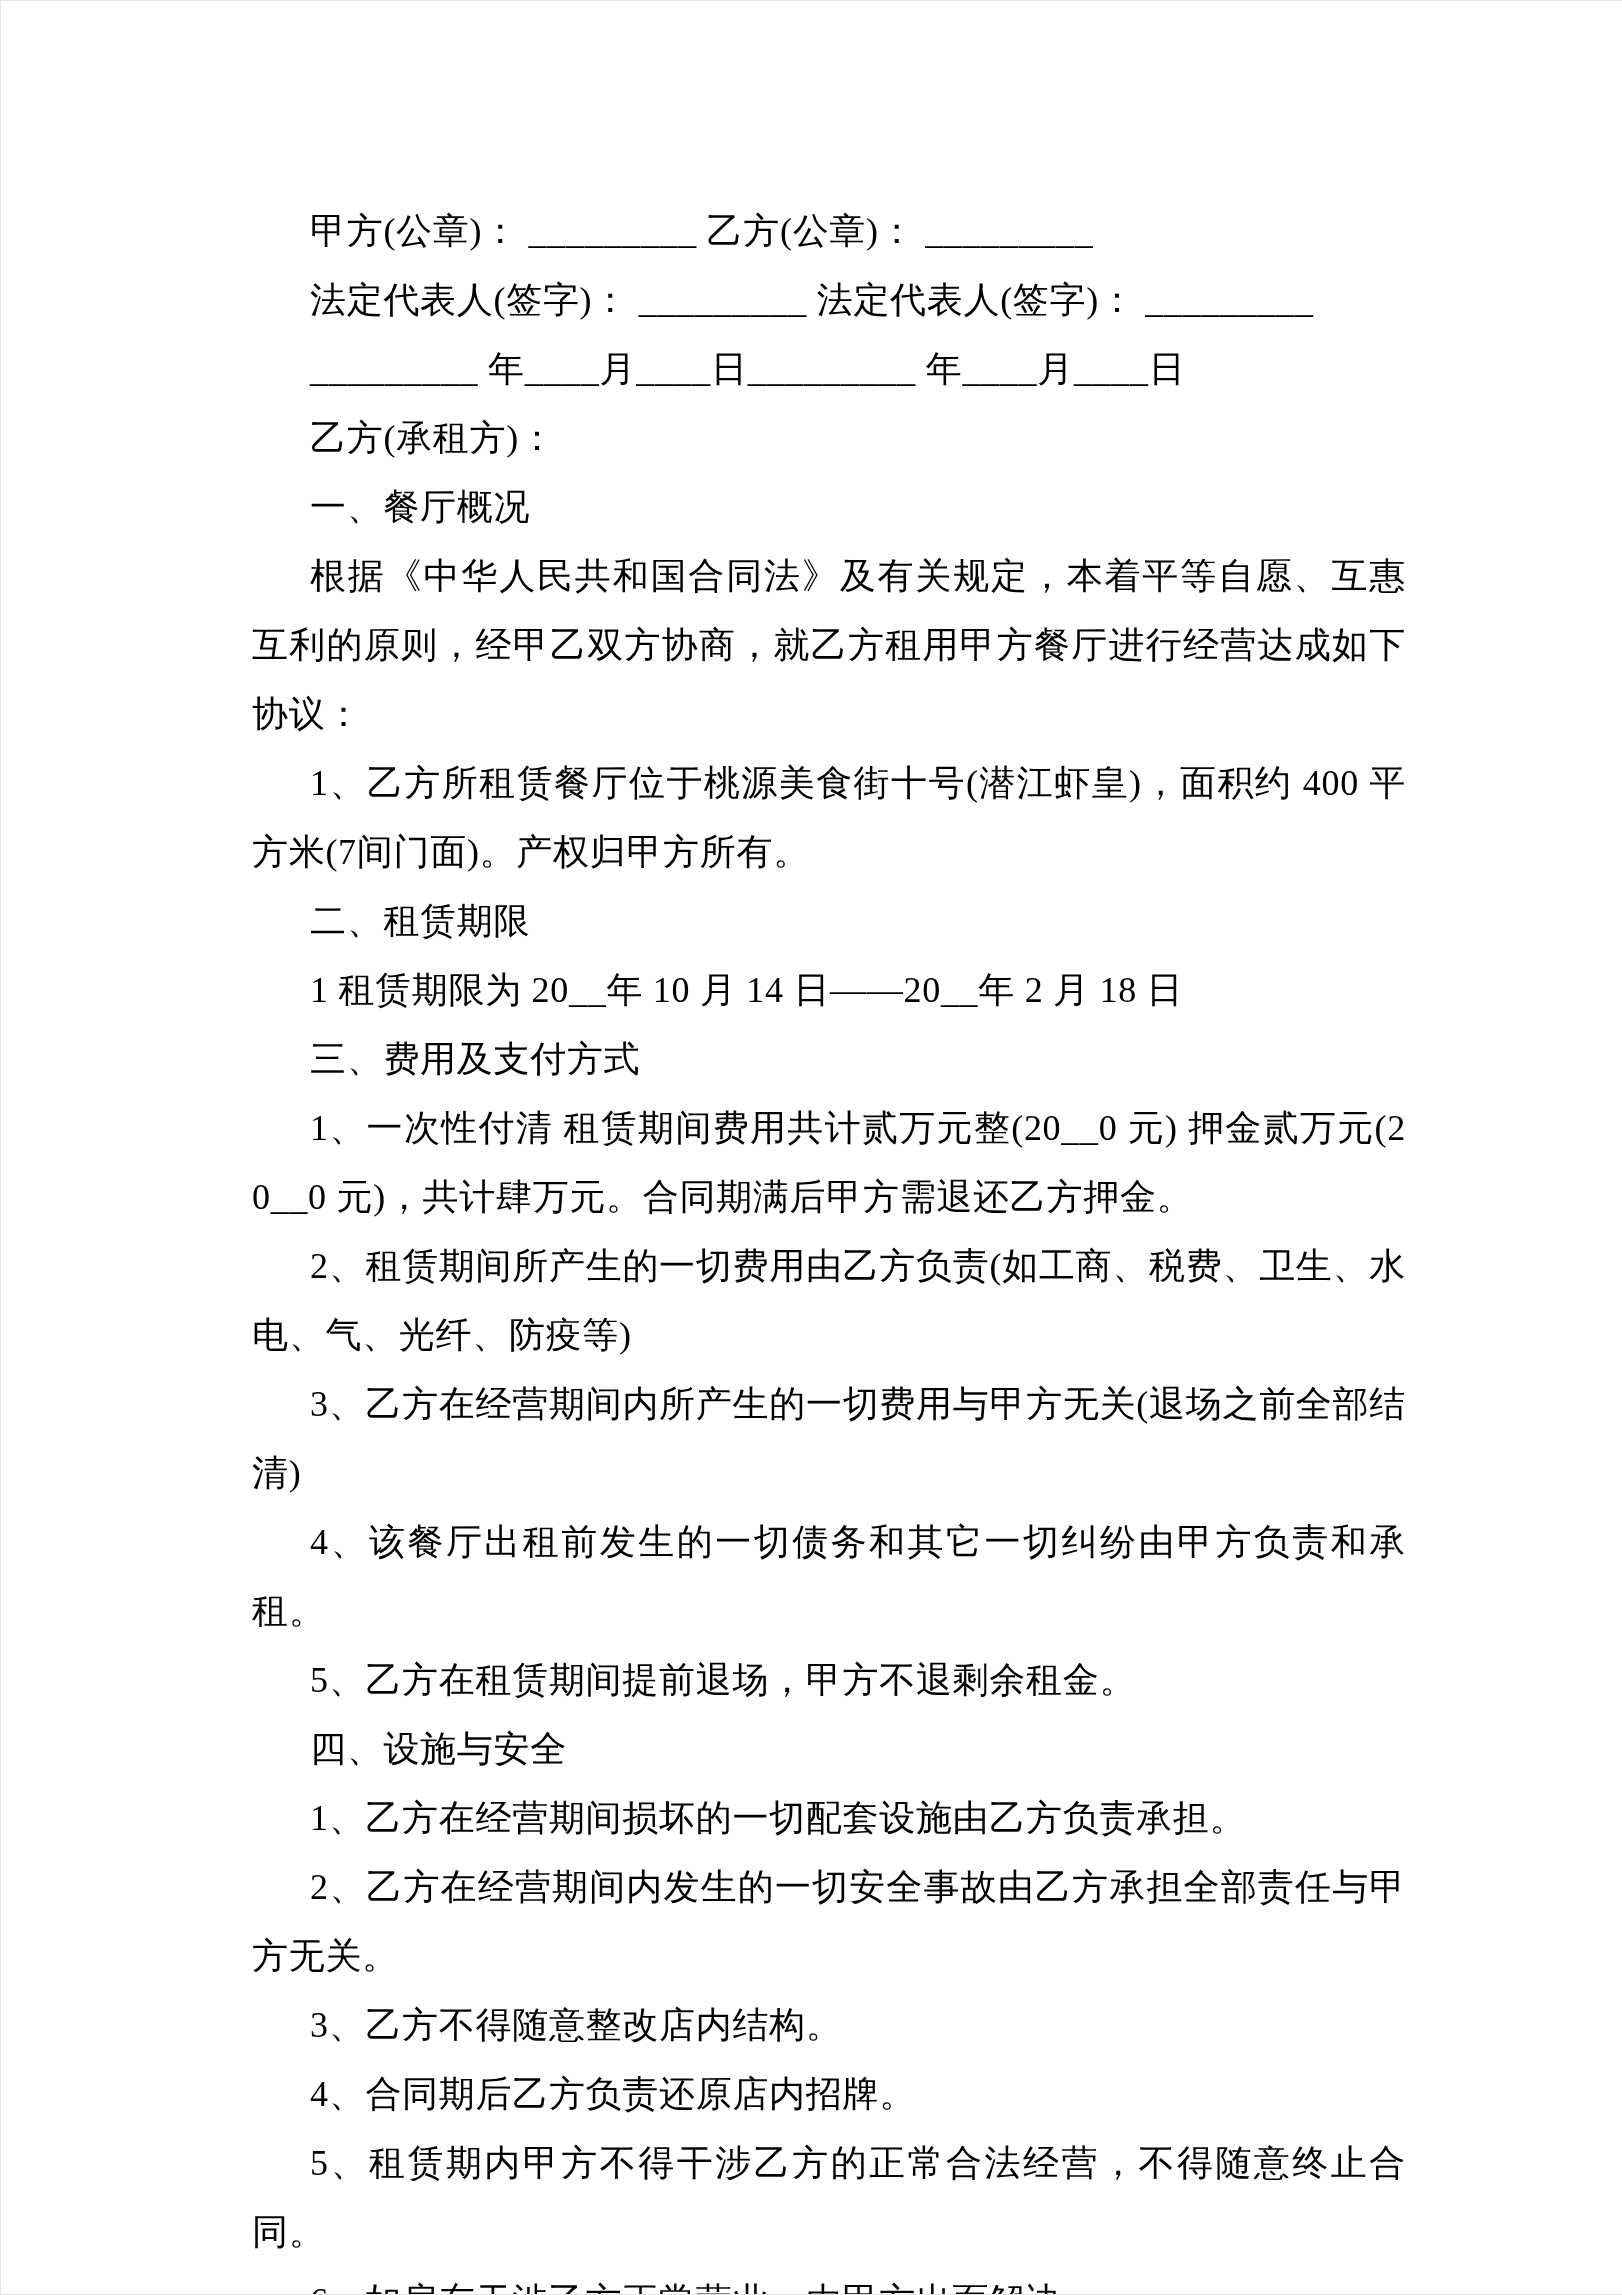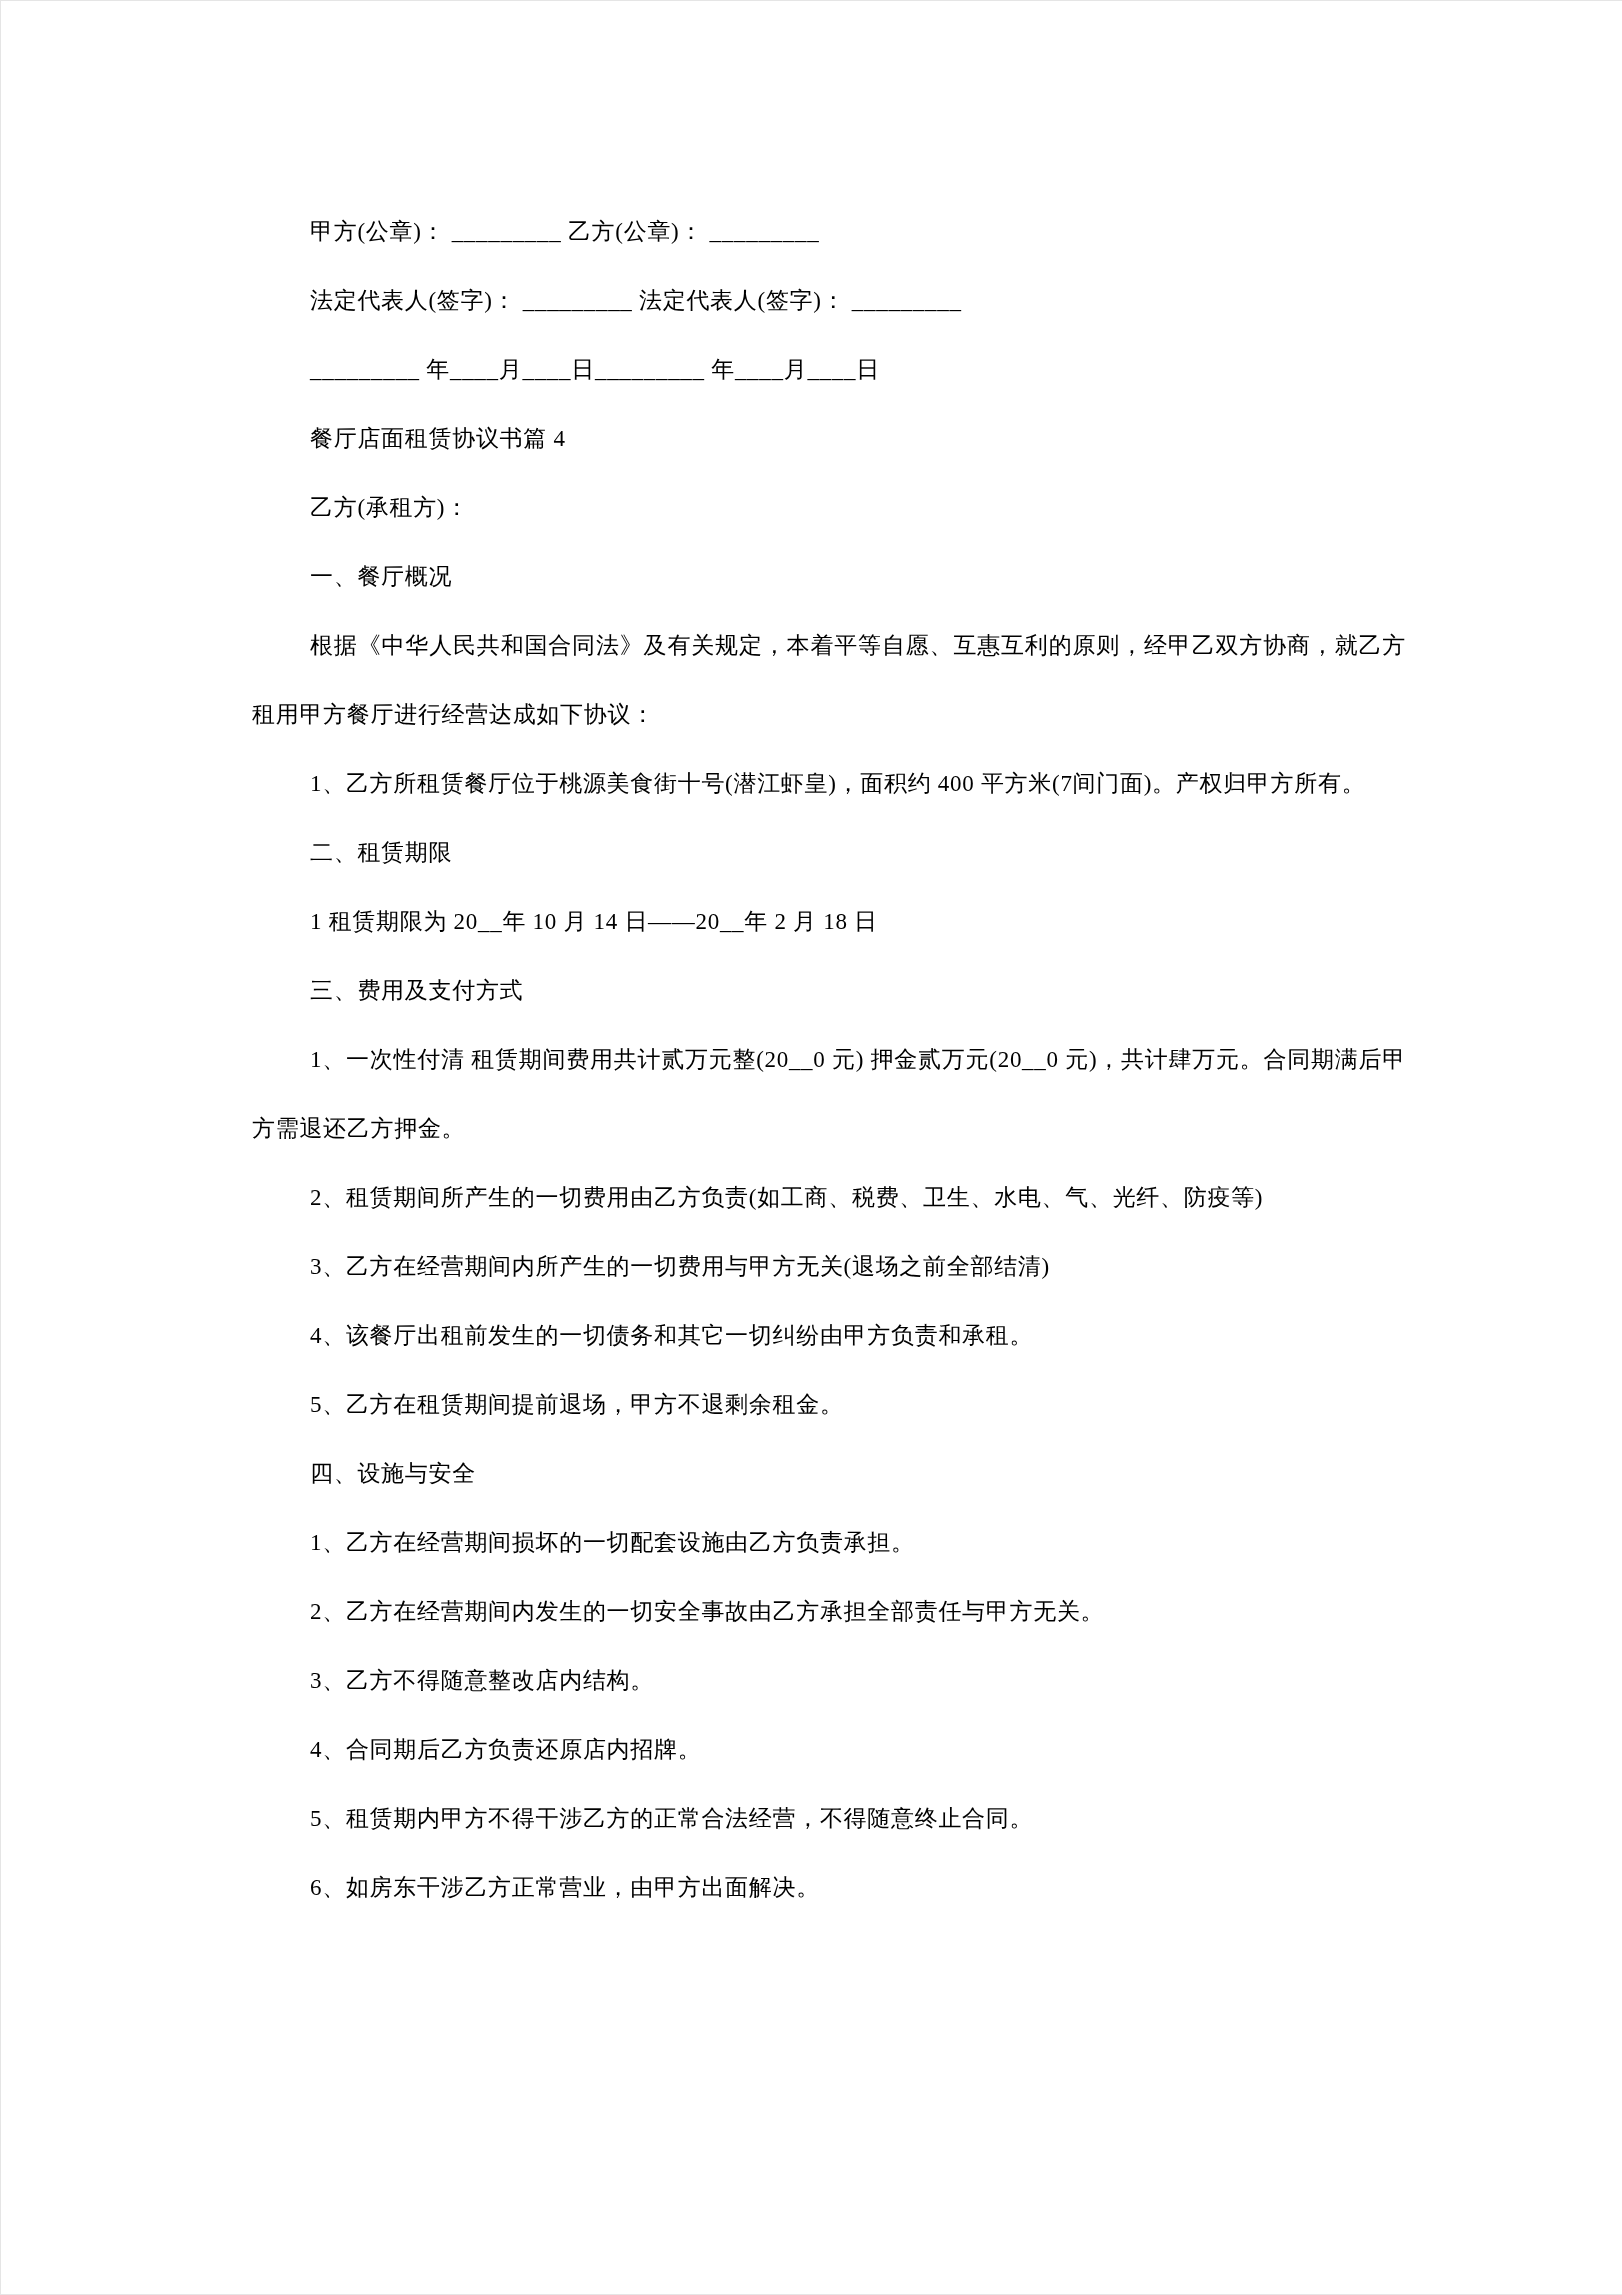--- a/index.html
+++ b/index.html
@@ -18,38 +18,37 @@
     font-family: "Liberation Serif", "DejaVu Serif", serif;
     color: #000000;
   }
   .content {
     box-sizing: border-box;
     padding: 196px 216px 0 251px;
   }
   .para {
     margin: 0;
     padding: 0;
-    font-size: 23px;
+    font-size: 36px;
     line-height: 69px;
     text-indent: 58px;
     text-align: justify;
     letter-spacing: 0.7px;
     word-break: break-all;
     color: #000000;
   }
 </style>
 </head>
 <body>
 
 <div class="page">
   <div class="content">
     <p class="para">甲方(公章)： _________ 乙方(公章)： _________</p>
     <p class="para">法定代表人(签字)： _________ 法定代表人(签字)： _________</p>
     <p class="para">_________ 年____月____日_________ 年____月____日</p>
-    <p class="para">餐厅店面租赁协议书篇 4</p>
     <p class="para">乙方(承租方)：</p>
     <p class="para">一、餐厅概况</p>
     <p class="para">根据《中华人民共和国合同法》及有关规定，本着平等自愿、互惠互利的原则，经甲乙双方协商，就乙方租用甲方餐厅进行经营达成如下协议：</p>
     <p class="para">1、乙方所租赁餐厅位于桃源美食街十号(潜江虾皇)，面积约 400 平方米(7间门面)。产权归甲方所有。</p>
     <p class="para">二、租赁期限</p>
     <p class="para">1 租赁期限为 20__年 10 月 14 日——20__年 2 月 18 日</p>
     <p class="para">三、费用及支付方式</p>
     <p class="para">1、一次性付清 租赁期间费用共计贰万元整(20__0 元) 押金贰万元(20__0 元)，共计肆万元。合同期满后甲方需退还乙方押金。</p>
     <p class="para">2、租赁期间所产生的一切费用由乙方负责(如工商、税费、卫生、水电、气、光纤、防疫等)</p>
     <p class="para">3、乙方在经营期间内所产生的一切费用与甲方无关(退场之前全部结清)</p>

